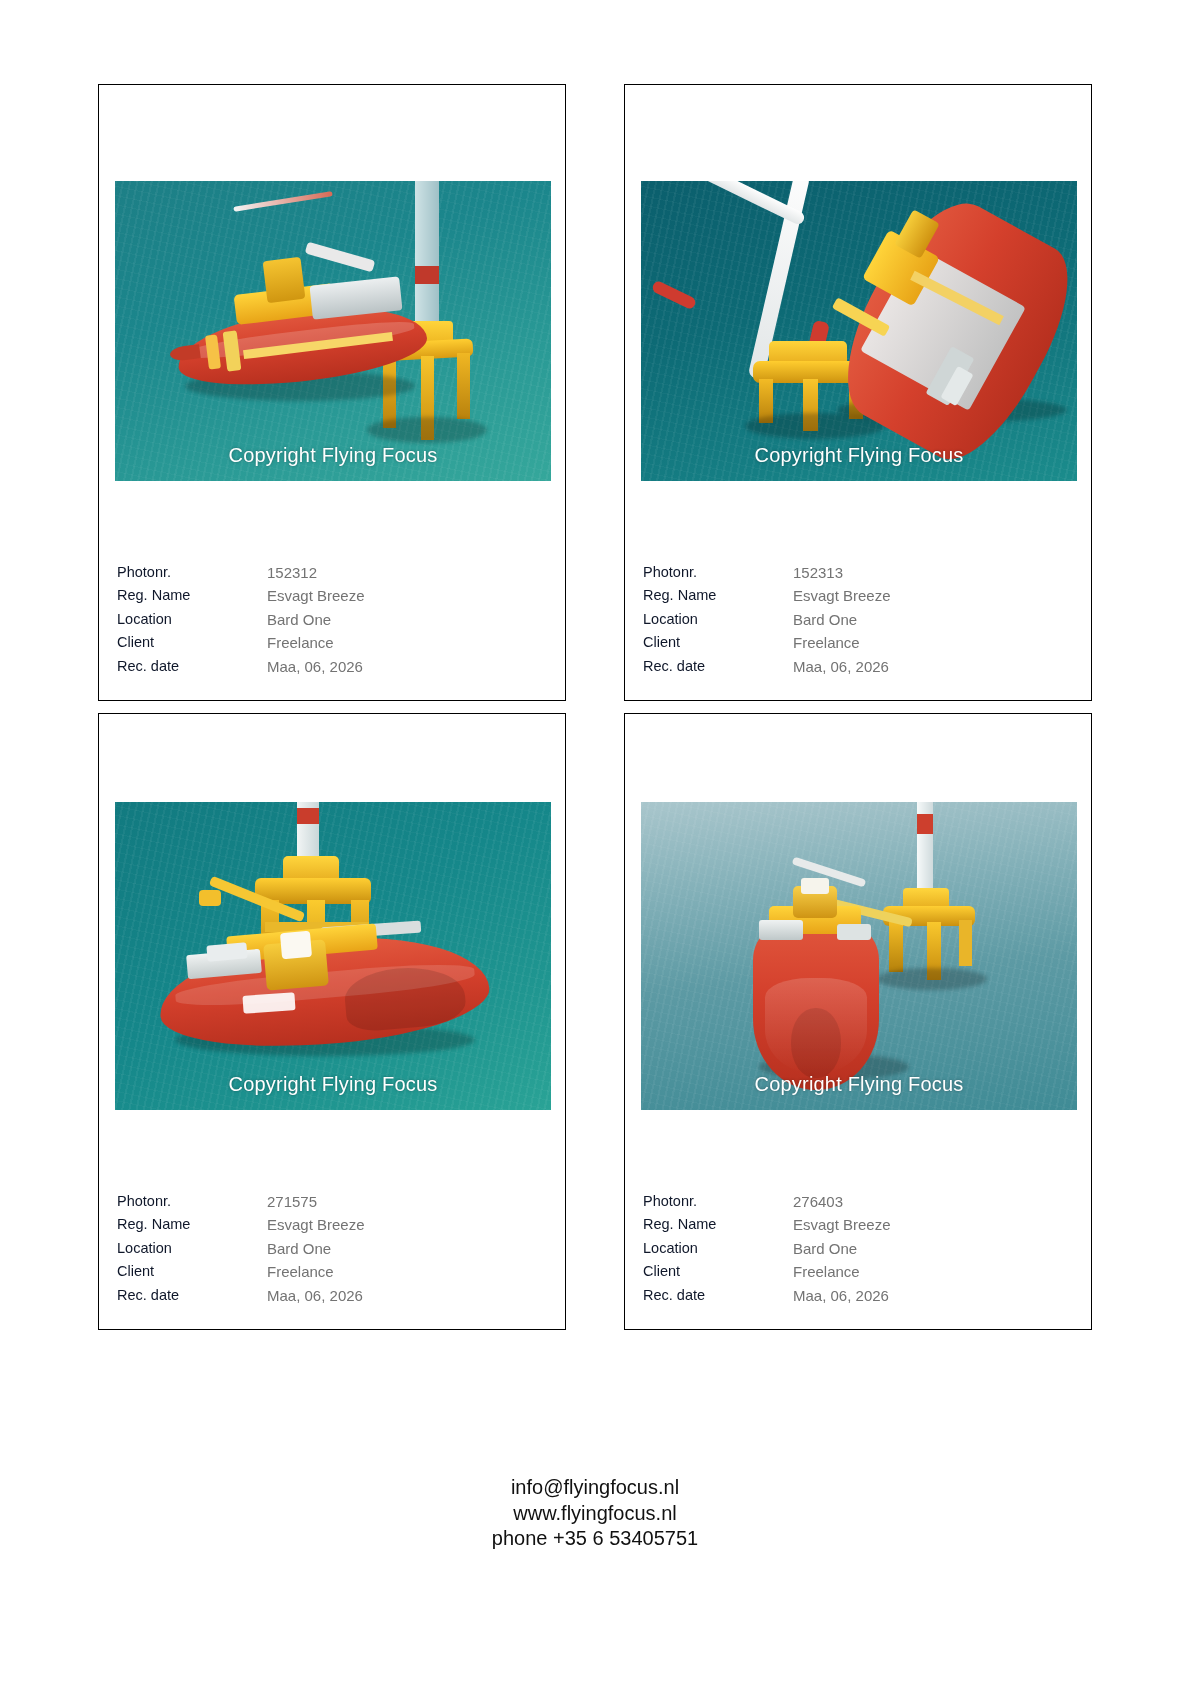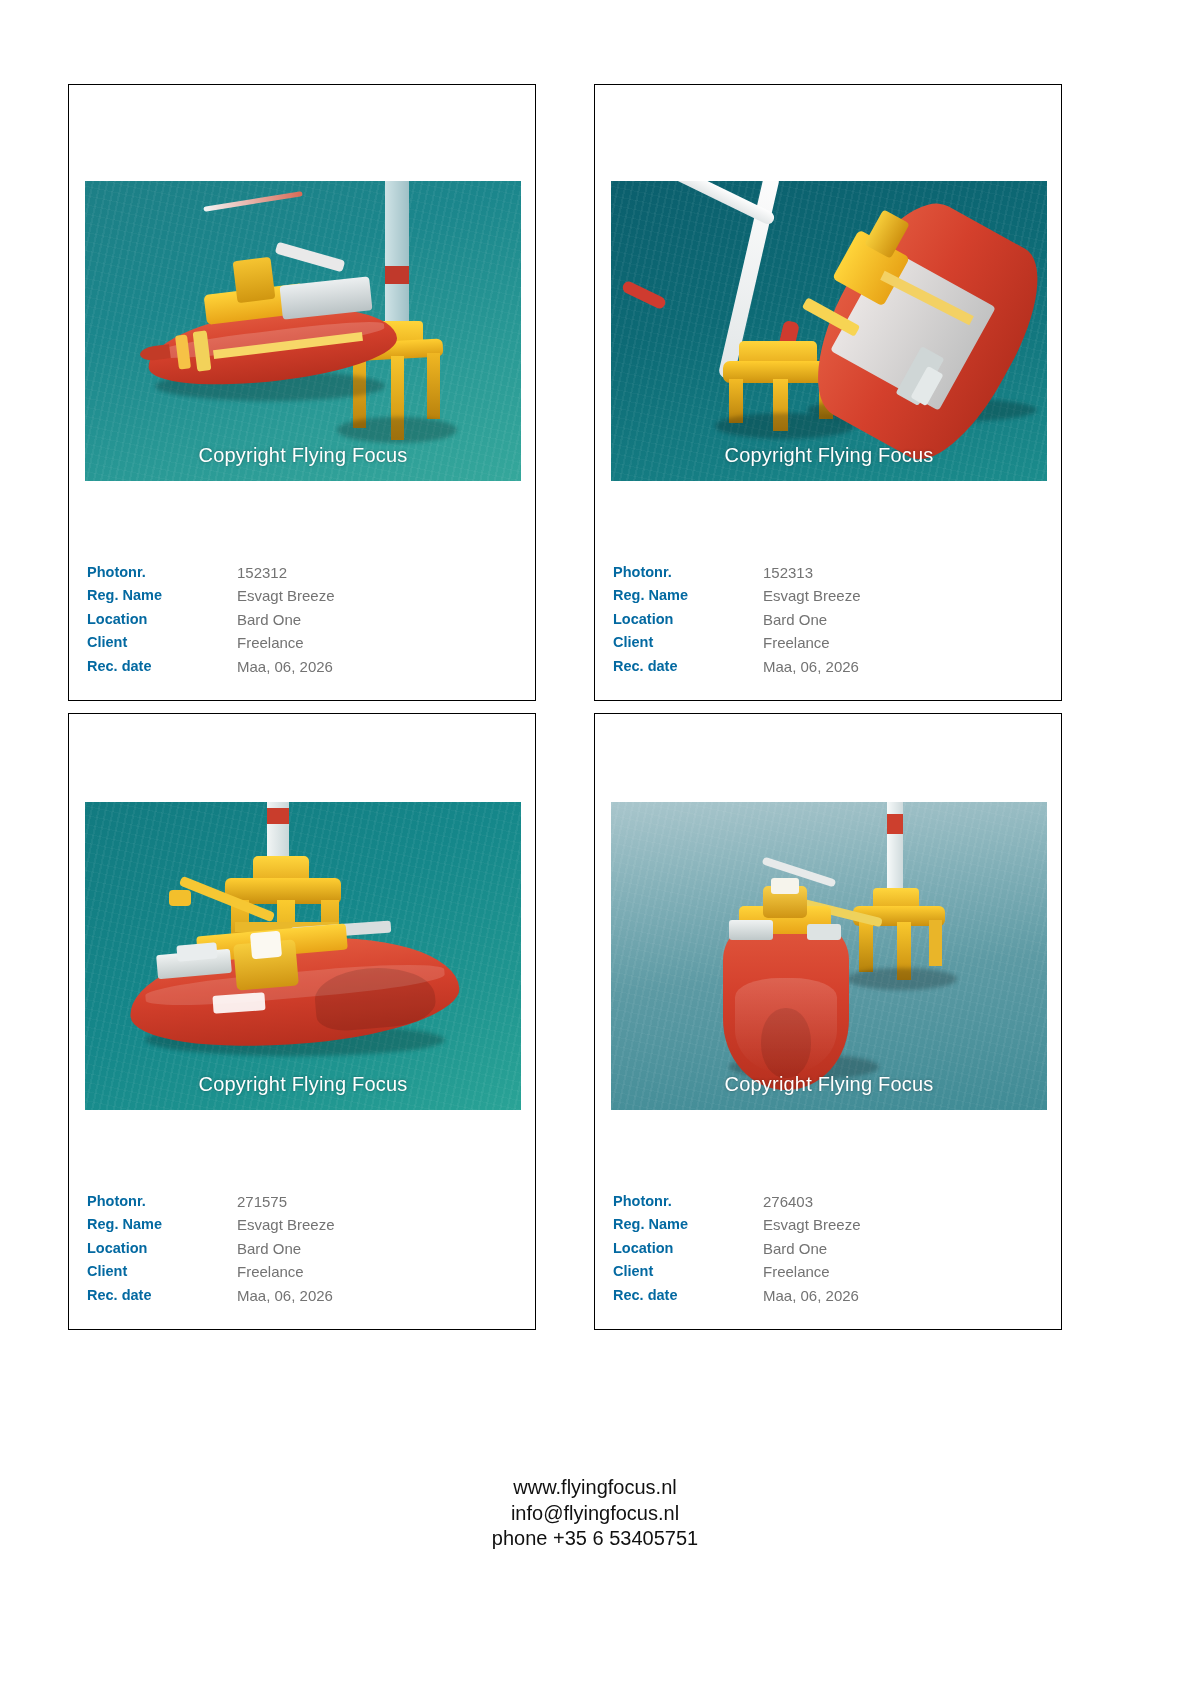--- a/index.html
+++ b/index.html
@@ -21,20 +21,21 @@
     width: 1190px;
     height: 1684px;
   }
   .grid {
     position: absolute;
     left: 68px;
     top: 84px;
     width: 1054px;
     display: flex;
     flex-wrap: wrap;
+    justify-content: center;
   }
   .card {
     box-sizing: border-box;
     width: 468px;
     height: 617px;
     border: 1px solid #000000;
     position: relative;
     background: #ffffff;
   }
   .card.left  { margin-right: 58px; }
@@ -76,23 +77,23 @@
     bottom: 22px;
     width: 420px;
     font-size: 15px;
     line-height: 23.5px;
   }
   .meta-row {
     display: flex;
   }
   .meta-label {
     width: 150px;
-    font-weight: bold;
+    font-weight: normal;
     font-size: 14.5px;
-    color: #0369a1;
+    color: #0f172a;
   }
   .meta-value {
     font-weight: normal;
     font-size: 15px;
     color: #737373;
   }
 
   .footer {
     position: absolute;
     left: 0;
@@ -361,18 +362,18 @@
         <div class="meta-row">
           <div class="meta-label">Rec. date</div>
           <div class="meta-value">Maa, 06, 2026</div>
         </div>
       </div>
     </div>
 
   </div>
 
   <div class="footer">
+    <div>info@flyingfocus.nl</div>
     <div>www.flyingfocus.nl</div>
-    <div>info@flyingfocus.nl</div>
     <div>phone +35 6 53405751</div>
   </div>
 
 </div>
 
 </body></html>

